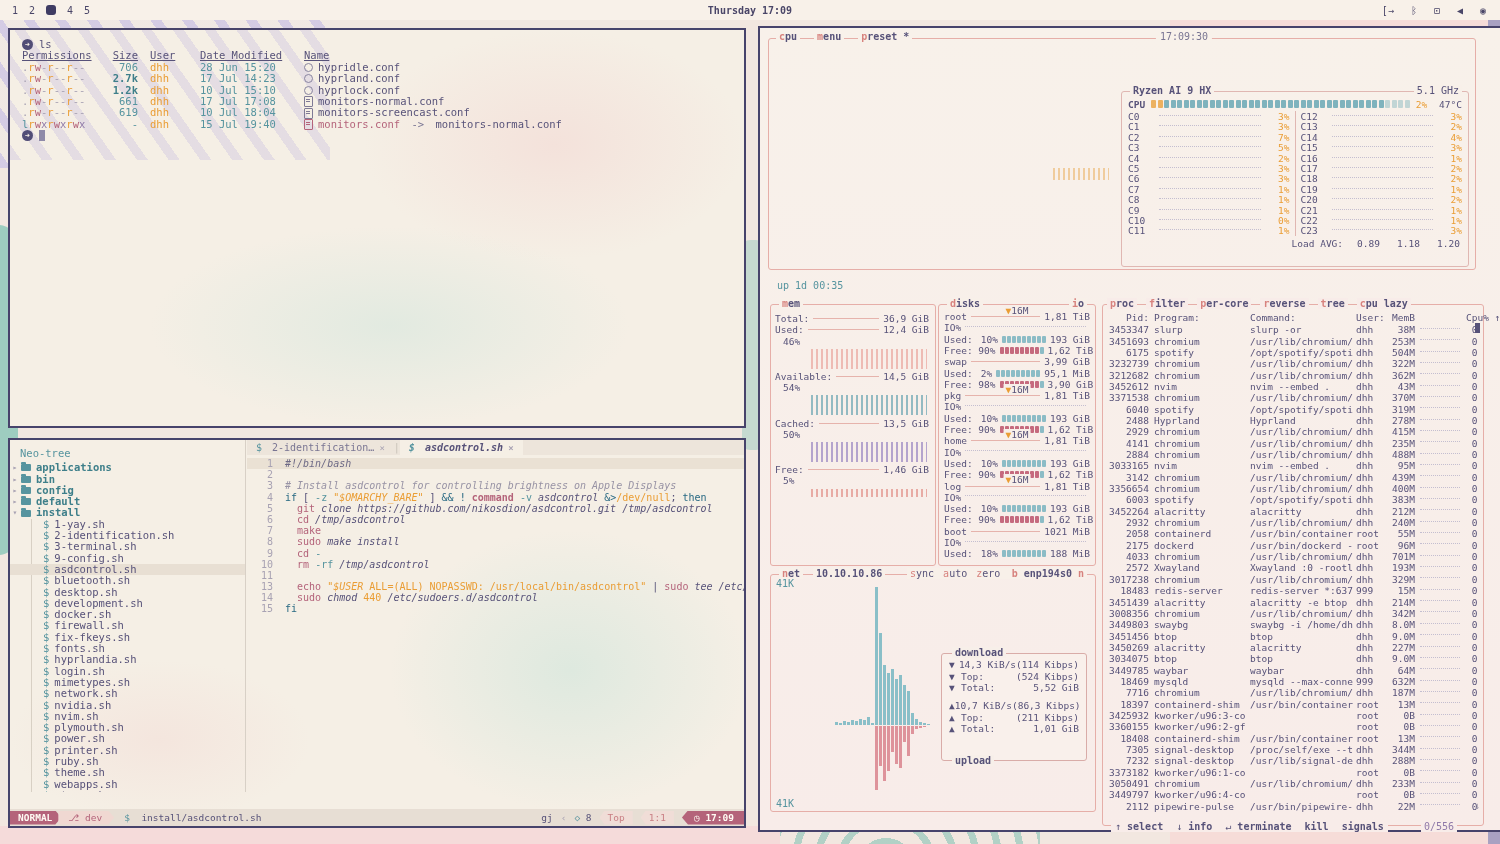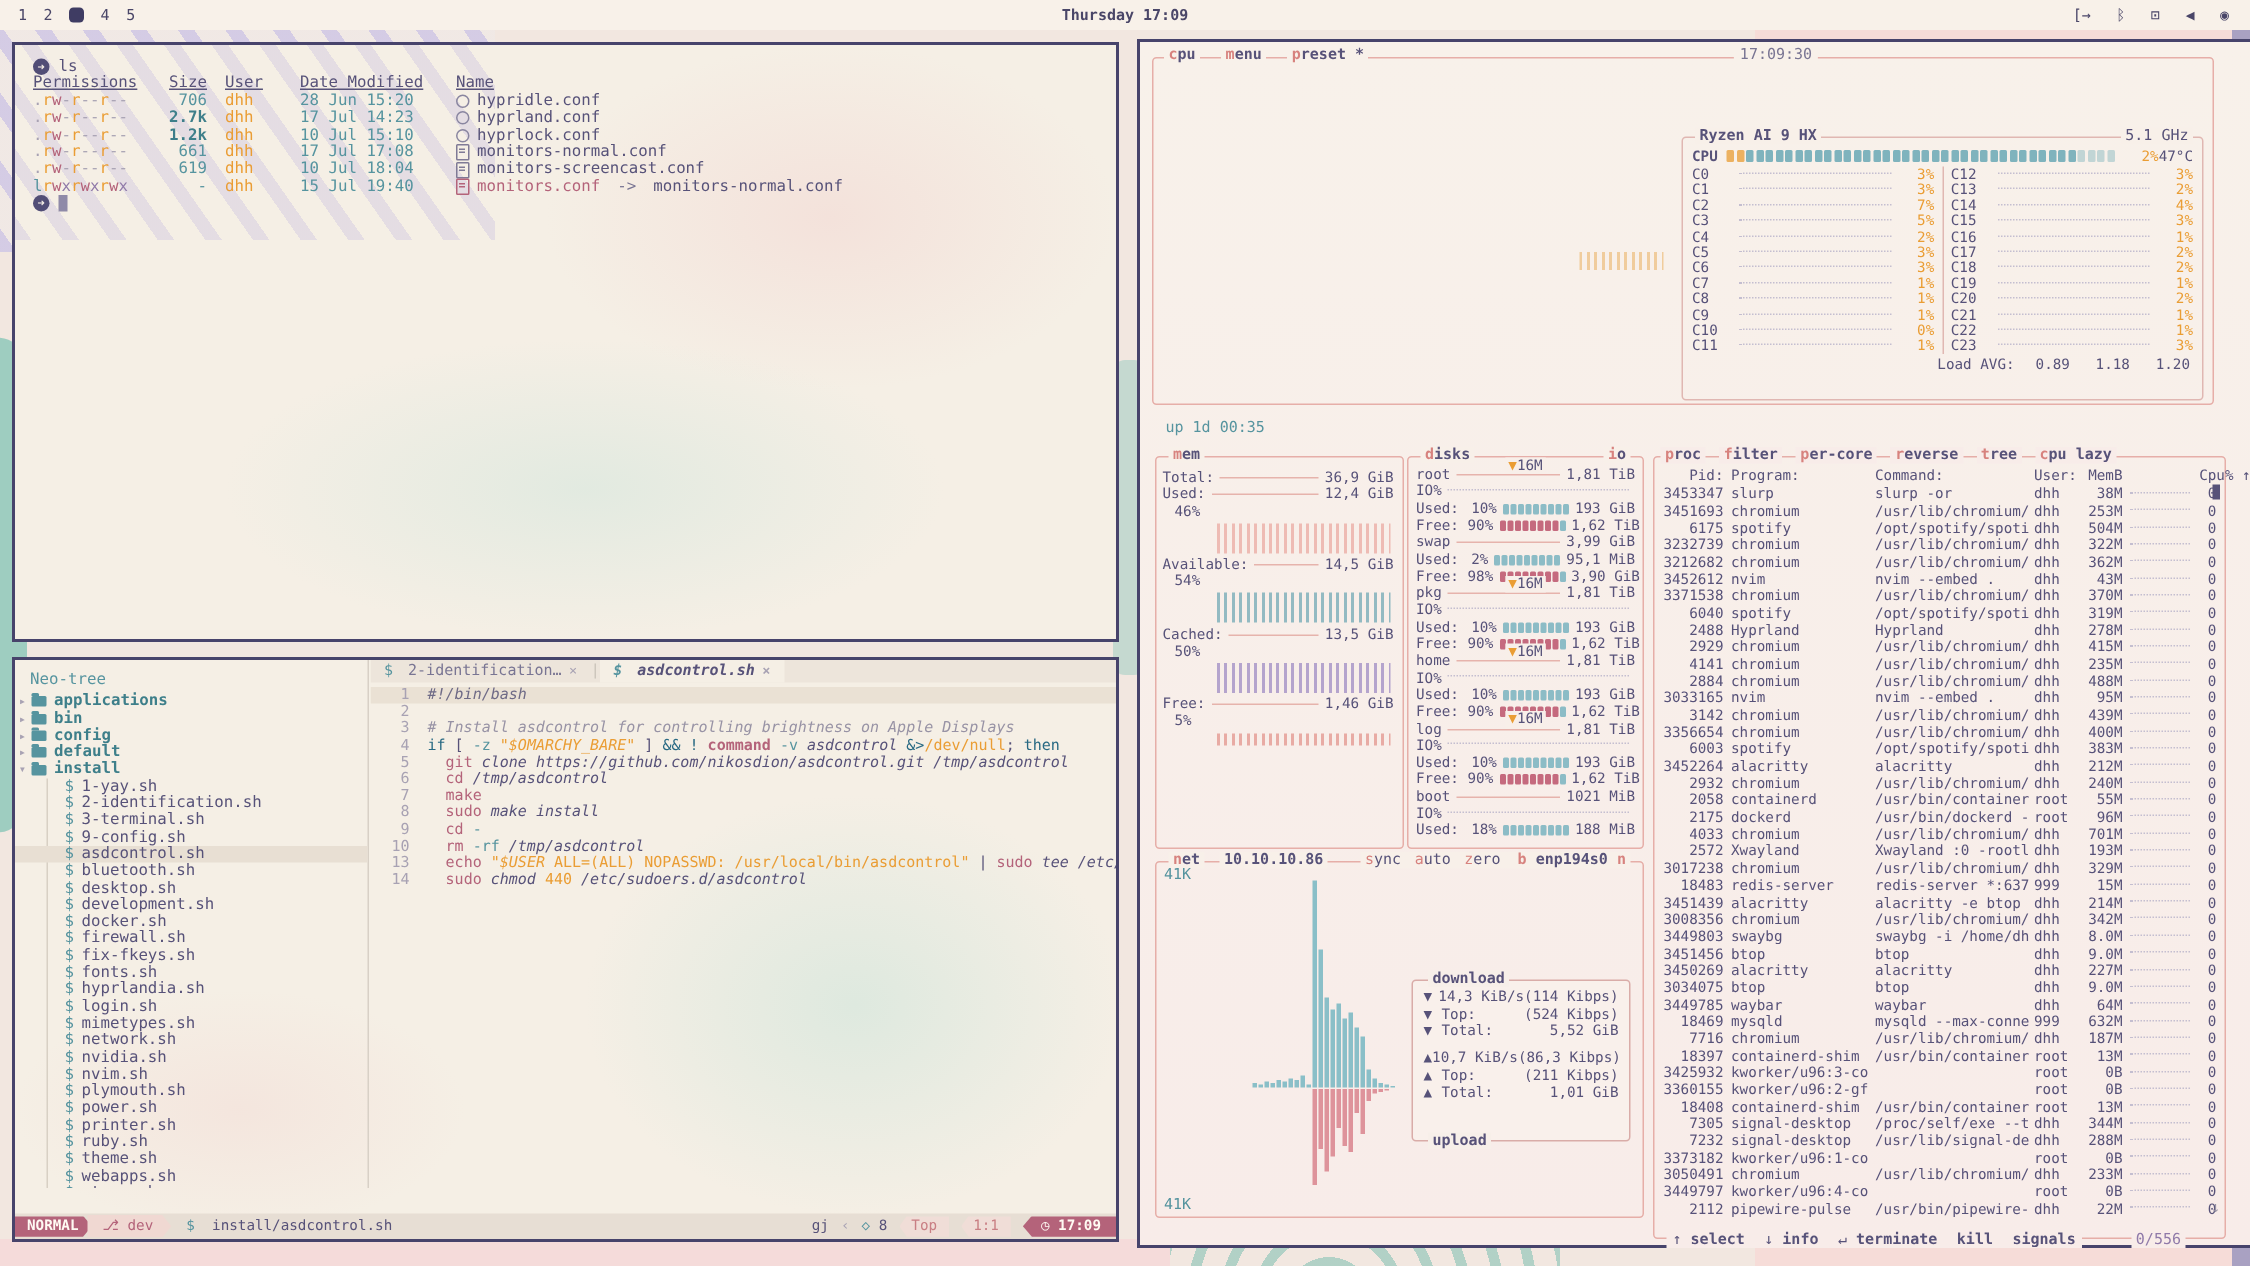--- a/index.html
+++ b/index.html
@@ -232,22 +232,24 @@
         <div class="codeline cursorline"><span class="lnum">1</span><span class="sp-c2">#!/bin/bash</span></div>
         <div class="codeline"><span class="lnum">2</span></div>
         <div class="codeline"><span class="lnum">3</span><span class="sp-c"># Install asdcontrol for controlling brightness on Apple Displays</span></div>
         <div class="codeline"><span class="lnum">4</span><span class="sp-k">if</span><span class="sp-p"> [ </span><span class="sp-f">-z</span><span class="sp-p"> </span><span class="sp-s">"</span><span class="sp-si">$OMARCHY_BARE</span><span class="sp-s">"</span><span class="sp-p"> ] </span><span class="sp-k">&amp;&amp;</span><span class="sp-p"> </span><span class="sp-k">!</span><span class="sp-p"> </span><span class="sp-rb">command</span><span class="sp-p"> </span><span class="sp-f">-v</span><span class="sp-i"> asdcontrol </span><span class="sp-k">&amp;&gt;</span><span class="sp-g">/dev/null</span><span class="sp-p">; </span><span class="sp-k">then</span></div>
         <div class="codeline"><span class="lnum">5</span><span class="sp-p">  </span><span class="sp-r">git</span><span class="sp-i"> clone https://github.com/nikosdion/asdcontrol.git /tmp/asdcontrol</span></div>
         <div class="codeline"><span class="lnum">6</span><span class="sp-p">  </span><span class="sp-r">cd</span><span class="sp-i"> /tmp/asdcontrol</span></div>
         <div class="codeline"><span class="lnum">7</span><span class="sp-p">  </span><span class="sp-r">make</span></div>
         <div class="codeline"><span class="lnum">8</span><span class="sp-p">  </span><span class="sp-r">sudo</span><span class="sp-i"> make install</span></div>
         <div class="codeline"><span class="lnum">9</span><span class="sp-p">  </span><span class="sp-r">cd</span><span class="sp-p"> </span><span class="sp-f">-</span></div>
         <div class="codeline"><span class="lnum">10</span><span class="sp-p">  </span><span class="sp-r">rm</span><span class="sp-p"> </span><span class="sp-f">-rf</span><span class="sp-i"> /tmp/asdcontrol</span></div>
+        <div class="codeline"><span class="lnum">11</span></div>
         <div class="codeline"><span class="lnum">13</span><span class="sp-p">  </span><span class="sp-r">echo</span><span class="sp-p"> </span><span class="sp-s">"</span><span class="sp-si">$USER</span><span class="sp-s"> ALL=(ALL) NOPASSWD: /usr/local/bin/asdcontrol"</span><span class="sp-p"> | </span><span class="sp-r">sudo</span><span class="sp-i"> tee /etc/sudoe</span></div>
         <div class="codeline"><span class="lnum">14</span><span class="sp-p">  </span><span class="sp-r">sudo</span><span class="sp-i"> chmod </span><span class="sp-g">440</span><span class="sp-i"> /etc/sudoers.d/asdcontrol</span></div>
+        <div class="codeline"><span class="lnum">15</span><span class="sp-k">fi</span></div>
       </div>
   </div>
   <div id="statusline">
     <span class="sl-mode">NORMAL</span>
     <span class="sl-dev"><span>⎇</span> <span>dev</span></span>
     <span class="sl-path"><span class="sl-foam">$</span>&nbsp;&nbsp;<span>install/asdcontrol.sh</span></span>
     <span class="sl-right">
       <span>gj</span>
       <span class="sl-dim">‹</span>
       <span><span class="sl-foam">◇</span> <span>8</span></span>
@@ -267,21 +269,21 @@
 
   <div class="bbox" id="cpubox" style="left:8px;top:10px;width:708px;height:232px">
     <div style="position:absolute;left:284px;top:118px;width:56px;height:34px;opacity:.8;background:repeating-linear-gradient(90deg,#eec389 0 2px,transparent 2px 5px) center/100% 12px no-repeat"></div>
     <div class="bbox" id="cpusub" style="left:352px;top:52px;width:348px;height:176px;border-color:#e0b7b2">
       <span class="btitle" style="left:8px">Ryzen AI 9 HX</span>
       <span class="btitle" style="right:6px;font-weight:normal">5.1 GHz</span>
       <div class="corerow" style="margin:7px 6px 2px 6px">
         <span style="font-weight:bold">CPU</span>
         <span class="cpubar" id="cpubar" style="margin-left:6px"><span class="cb" style="background: rgb(236, 177, 96);"></span><span class="cb" style="background: rgb(236, 177, 96);"></span><span class="cb" style="background: rgb(127, 179, 189);"></span><span class="cb" style="background: rgb(127, 179, 189);"></span><span class="cb" style="background: rgb(127, 179, 189);"></span><span class="cb" style="background: rgb(127, 179, 189);"></span><span class="cb" style="background: rgb(127, 179, 189);"></span><span class="cb" style="background: rgb(127, 179, 189);"></span><span class="cb" style="background: rgb(127, 179, 189);"></span><span class="cb" style="background: rgb(127, 179, 189);"></span><span class="cb" style="background: rgb(127, 179, 189);"></span><span class="cb" style="background: rgb(127, 179, 189);"></span><span class="cb" style="background: rgb(127, 179, 189);"></span><span class="cb" style="background: rgb(127, 179, 189);"></span><span class="cb" style="background: rgb(127, 179, 189);"></span><span class="cb" style="background: rgb(127, 179, 189);"></span><span class="cb" style="background: rgb(127, 179, 189);"></span><span class="cb" style="background: rgb(127, 179, 189);"></span><span class="cb" style="background: rgb(127, 179, 189);"></span><span class="cb" style="background: rgb(127, 179, 189);"></span><span class="cb" style="background: rgb(127, 179, 189);"></span><span class="cb" style="background: rgb(127, 179, 189);"></span><span class="cb" style="background: rgb(127, 179, 189);"></span><span class="cb" style="background: rgb(127, 179, 189);"></span><span class="cb" style="background: rgb(127, 179, 189);"></span><span class="cb" style="background: rgb(127, 179, 189);"></span><span class="cb" style="background: rgb(127, 179, 189);"></span><span class="cb" style="background: rgb(127, 179, 189);"></span><span class="cb" style="background: rgb(127, 179, 189);"></span><span class="cb" style="background: rgb(127, 179, 189);"></span><span class="cb" style="background: rgb(127, 179, 189);"></span><span class="cb" style="background: rgb(127, 179, 189);"></span><span class="cb" style="background: rgb(127, 179, 189);"></span><span class="cb" style="background: rgb(127, 179, 189);"></span><span class="cb" style="background: rgb(127, 179, 189);"></span><span class="cb" style="background: rgb(127, 179, 189);"></span><span class="cb" style="background: rgb(127, 179, 189); opacity: 0.45;"></span><span class="cb" style="background: rgb(127, 179, 189); opacity: 0.45;"></span><span class="cb" style="background: rgb(127, 179, 189); opacity: 0.45;"></span><span class="cb" style="background: rgb(127, 179, 189); opacity: 0.45;"></span></span>
         <span class="gold" style="margin-left:auto">2%</span>
-        <span style="">47°C</span>
+        <span style="margin-left:12px">47°C</span>
       </div>
       <div style="display:flex;margin:0 6px">
         <div id="cores-l" style="flex:1;border-right:1px solid #e0b7b2;padding-right:5px">
             <div class="corerow"><span class="corelbl">C0</span><span class="leader"></span><span class="corepct">3%</span></div>
             <div class="corerow"><span class="corelbl">C1</span><span class="leader"></span><span class="corepct">3%</span></div>
             <div class="corerow"><span class="corelbl">C2</span><span class="leader"></span><span class="corepct">7%</span></div>
             <div class="corerow"><span class="corelbl">C3</span><span class="leader"></span><span class="corepct">5%</span></div>
             <div class="corerow"><span class="corelbl">C4</span><span class="leader"></span><span class="corepct">2%</span></div>
             <div class="corerow"><span class="corelbl">C5</span><span class="leader"></span><span class="corepct">3%</span></div>
             <div class="corerow"><span class="corelbl">C6</span><span class="leader"></span><span class="corepct">3%</span></div>

